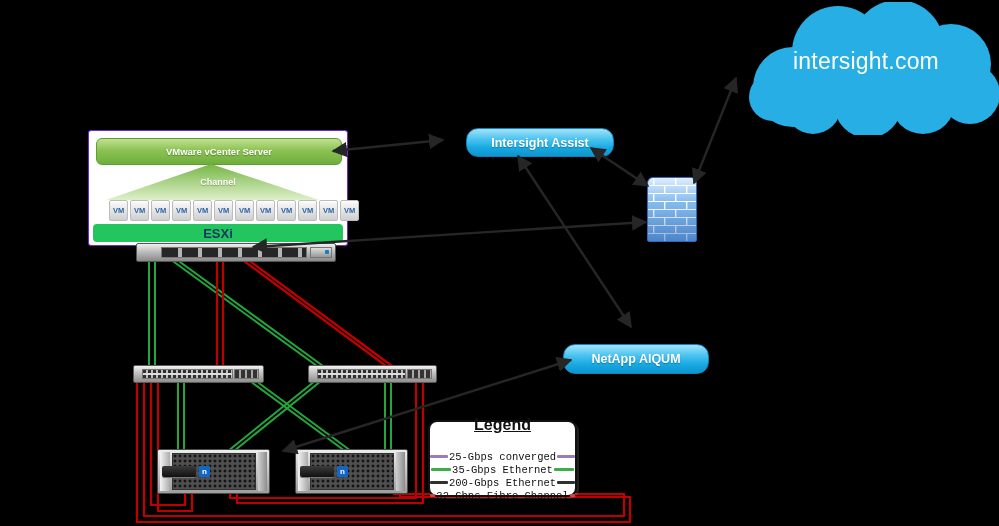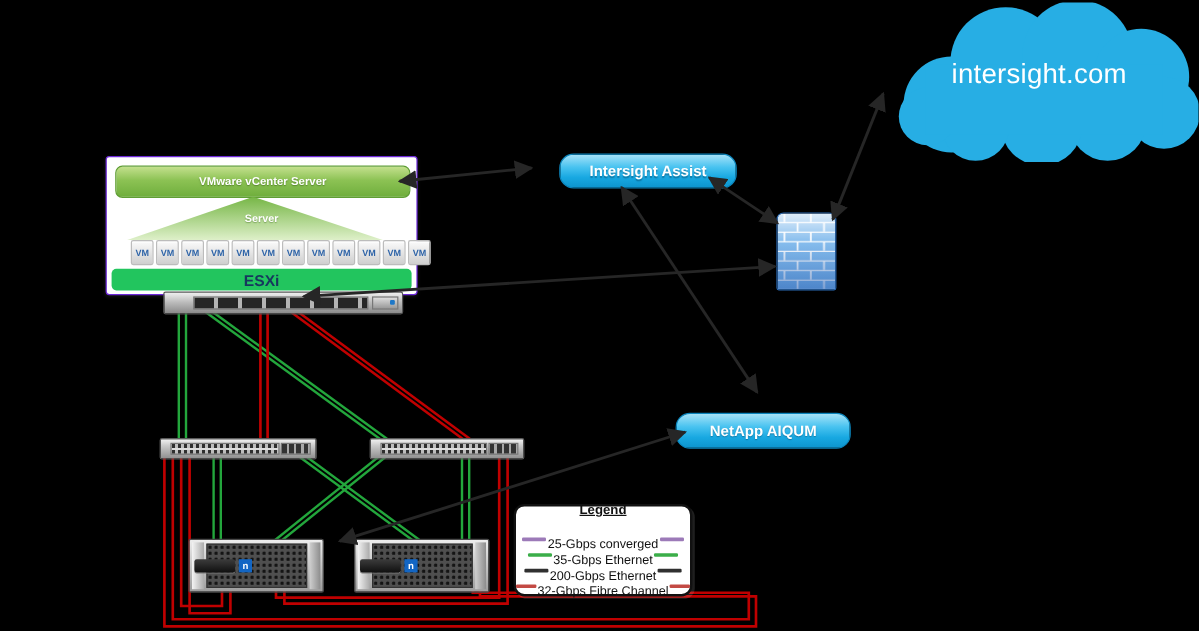--- a/index.html
+++ b/index.html
@@ -86,22 +86,22 @@
            background:linear-gradient(90deg,#cfcfcf,#8d8d8d);}
   .storage .handle{position:absolute;left:4px;top:16px;width:34px;height:11px;
            background:linear-gradient(180deg,#3c3c3c,#101010);border-radius:2px;box-shadow:0 1px 0 #777;}
   .storage .logo{position:absolute;left:41px;top:16px;width:11px;height:11px;background:#1366c4;
            color:#fff;font-size:8px;font-weight:700;display:flex;align-items:center;justify-content:center;}
 
   
   .legend{position:absolute;left:428px;top:420px;width:145px;height:73px;background:#fff;
           border:2px solid #111;border-radius:9px;box-shadow:2px 2px 0 rgba(255,255,255,.12);
           display:flex;flex-direction:column;align-items:center;justify-content:center;gap:1px;color:#111;}
-  .legend-title{font-size:11px;font-weight:700;text-decoration:underline;margin-bottom:16px;}
-  .legend-row{display:flex;justify-content:center;gap:1px;width:100%;}
+  .legend-title{font-size:16px;font-weight:700;text-decoration:underline;margin-bottom:16px;}
+  .legend-row{display:flex;align-items:center;justify-content:center;gap:1px;width:100%;font-family:Liberation Mono, monospace;}
   .legend-row .lbl{font-size:10.5px;white-space:nowrap;}
   .dash{width:20px;height:3px;border-radius:1px;}
 </style>
 </head>
 <body>
 
 <div id="stage">
 
   <svg class="layer" width="999" height="526">
     <g fill="none" stroke-width="2" style="stroke: rgb(35, 166, 60);">
@@ -176,21 +176,21 @@
     </div>
     <svg class="vtri" width="258" height="114">
       <defs>
         <linearGradient id="trig" x1="0" y1="0" x2="0" y2="1">
           <stop offset="0" stop-color="#6fb23c"></stop>
             <stop offset="1" stop-color="#dcefc6"></stop>
         </linearGradient>
       </defs>
       <polygon points="122,33 17,69 230,69" fill="url(#trig)" opacity=".95"></polygon>
     </svg>
-    <div class="manage">Server</div>
+    <div class="manage">Channel</div>
     <div class="vm-row">
         <div class="vm">VM</div>
         <div class="vm">VM</div>
         <div class="vm">VM</div>
         <div class="vm">VM</div>
         <div class="vm">VM</div>
         <div class="vm">VM</div>
         <div class="vm">VM</div>
         <div class="vm">VM</div>
         <div class="vm">VM</div>

